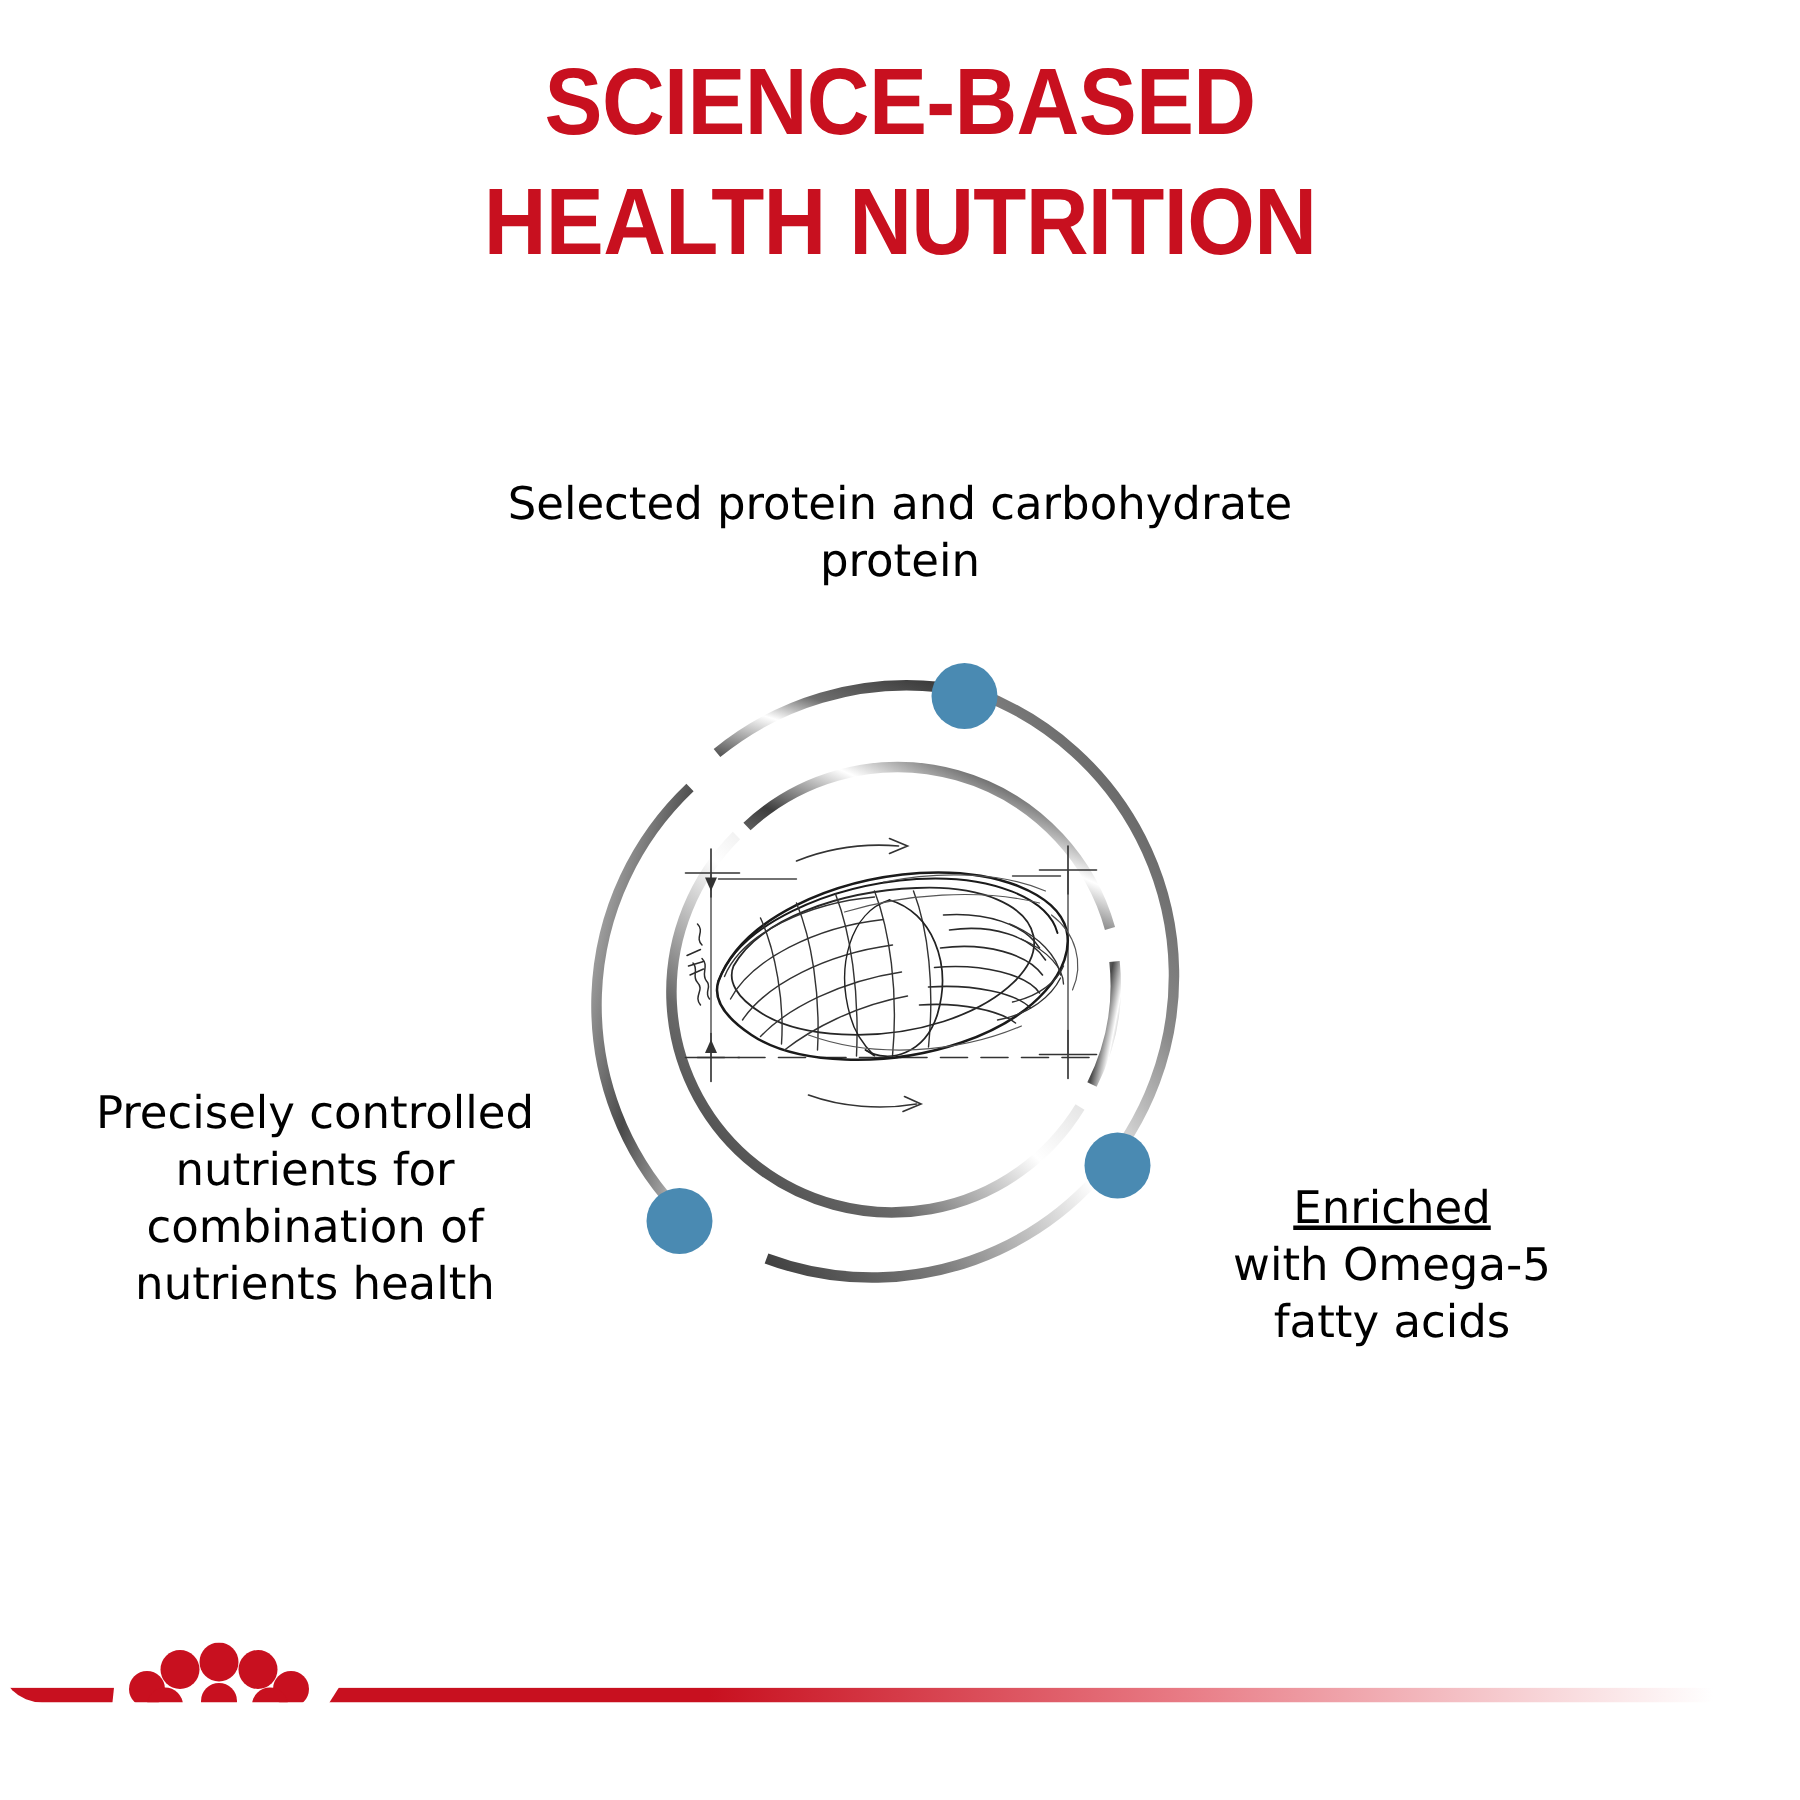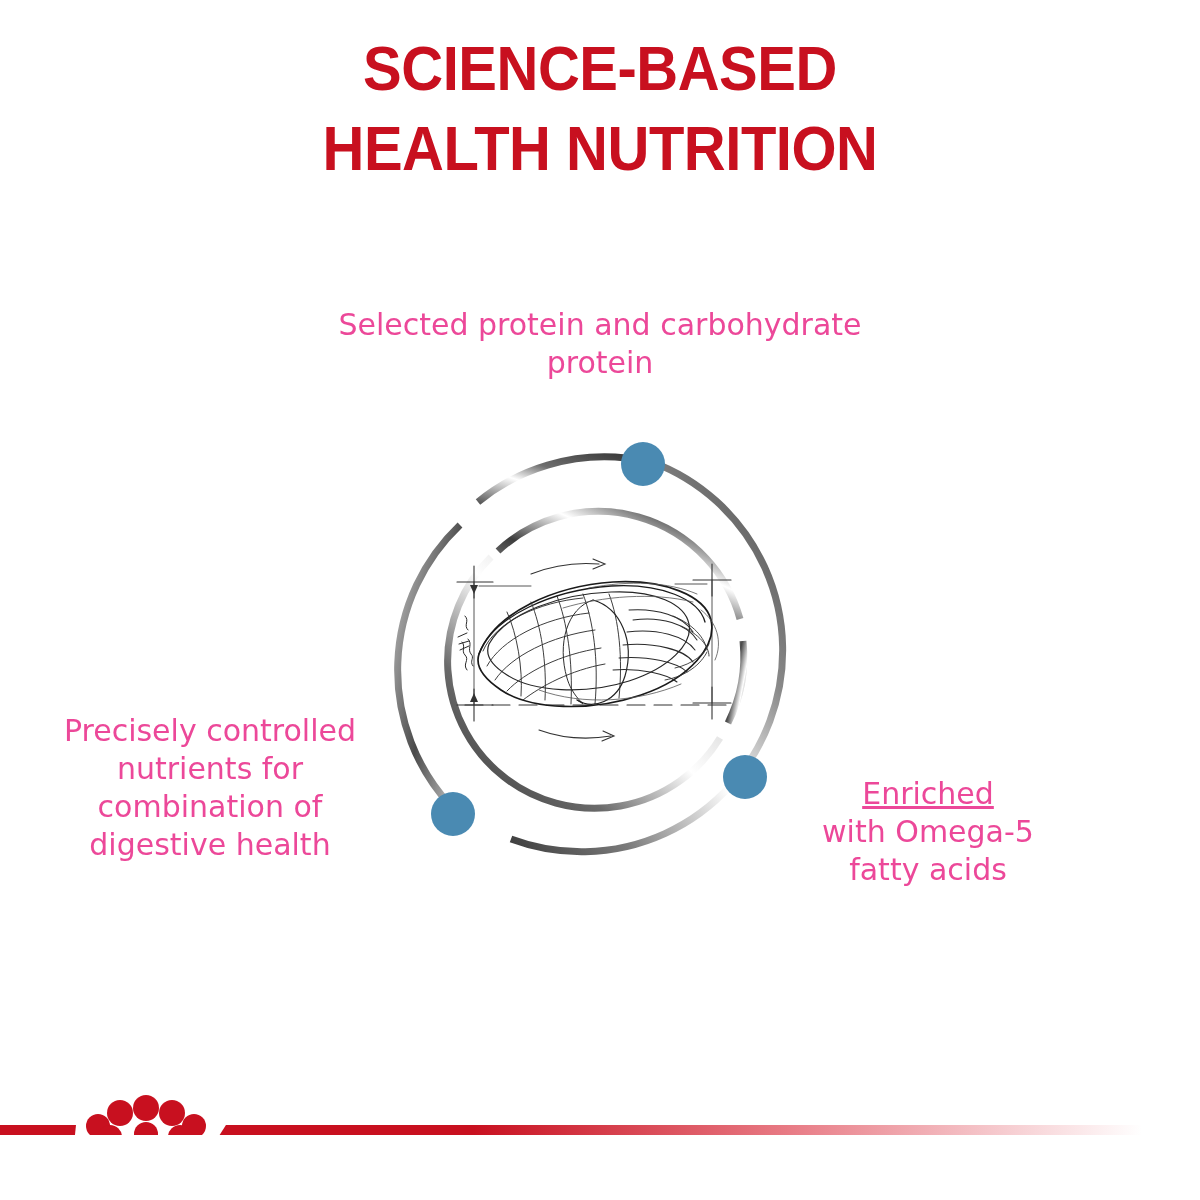--- a/index.html
+++ b/index.html
@@ -9,20 +9,21 @@
   }
   body {
     font-family: "DejaVu Sans", sans-serif;
   }
   #page {
     position: relative;
     width: 1200px;
     height: 1135px;
     background: #ffffff;
     overflow: hidden;
+    border-radius: 28px;
   }
 
   
   .headline {
     position: absolute;
     left: 0;
     top: 28px;
     width: 1200px;
     text-align: center;
     font-family: "Liberation Sans", sans-serif;
@@ -34,24 +35,25 @@
     transform: scaleX(0.92);
     transform-origin: center top;
   }
   .headline .l2 { display: block; }
 
   
   .caption {
     position: absolute;
     font-family: "DejaVu Sans", sans-serif;
     font-weight: 400;
-    color: #ec4899;
+    color: #000000;
     font-size: 30px;
     line-height: 38px;
     text-align: center;
+    margin-top: 12px;
   }
   .cap-top {
     left: 300px;
     top: 306px;
     width: 600px;
   }
   .cap-left {
     left: 20px;
     top: 712px;
     width: 380px;
@@ -119,21 +121,21 @@
 
   <div class="caption cap-top">
     <span style="display: block;">Selected protein and carbohydrate</span>
     <span style="display: block;">protein</span>
   </div>
 
   <div class="caption cap-left">
     <span style="display: block;">Precisely controlled</span>
     <span style="display: block;">nutrients for</span>
     <span style="display: block;">combination of</span>
-    <span style="display: block;">digestive health</span>
+    <span style="display: block;">nutrients health</span>
   </div>
 
   <div class="caption cap-right">
     <span style="display: block; text-decoration: underline;">Enriched</span>
     <span style="display: block;">with Omega-5</span>
     <span style="display: block;">fatty acids</span>
   </div>
 
   <div class="ring-stage">
     <svg width="430" height="470" viewBox="0 0 430 470" xmlns="http://www.w3.org/2000/svg">

